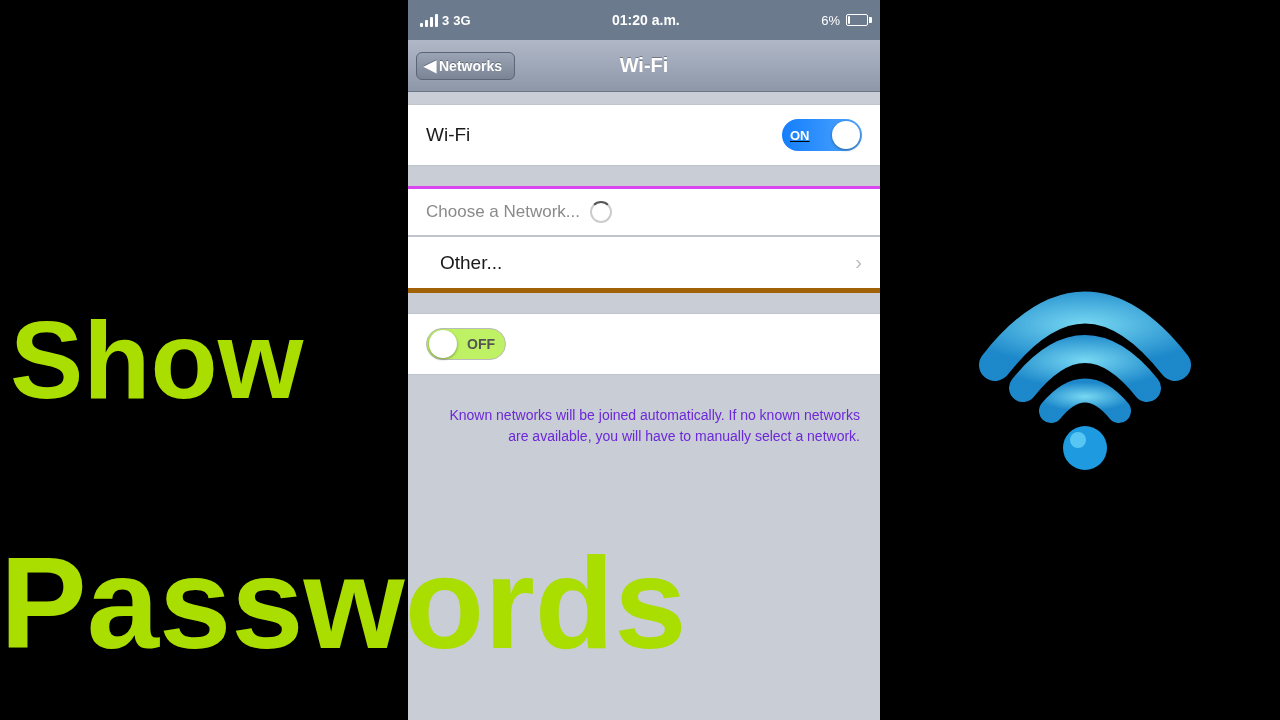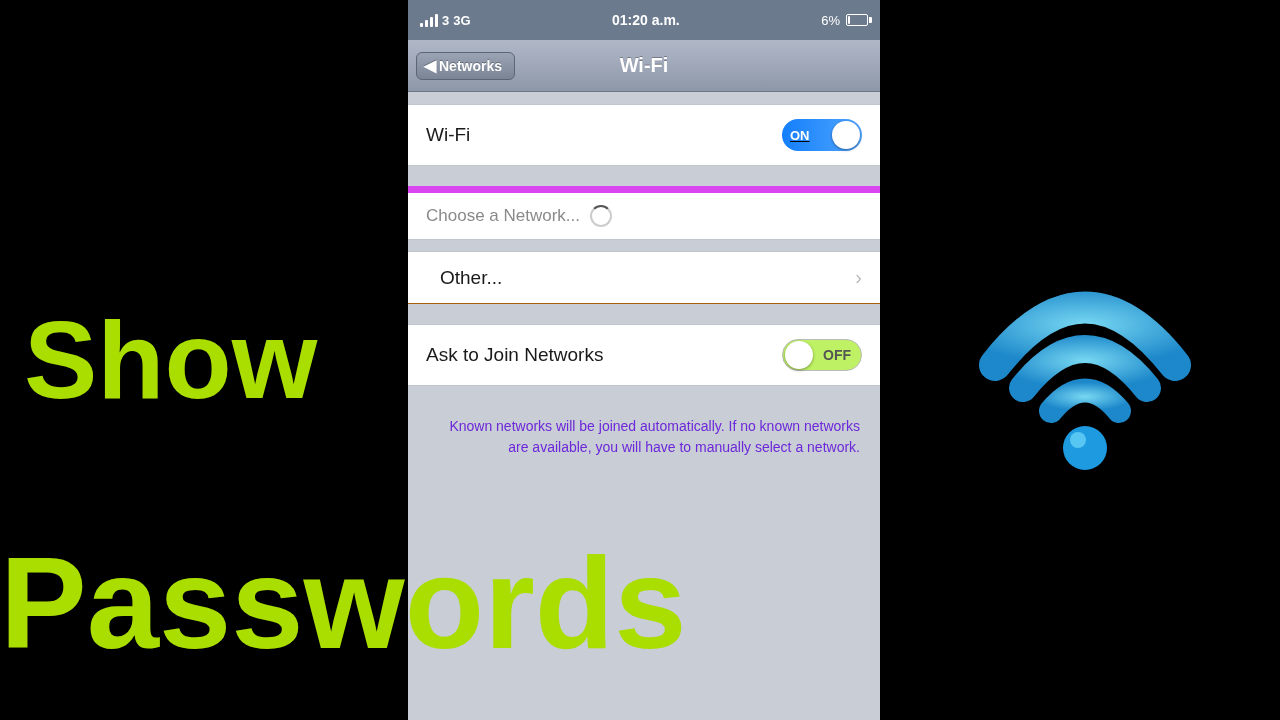--- a/index.html
+++ b/index.html
@@ -16,21 +16,21 @@
     
     .left-text {
       position: absolute;
       left: 0;
       top: 0;
       width: 410px;
       height: 720px;
       display: flex;
       flex-direction: column;
       justify-content: center;
-      padding-left: 24px;
+      padding-left: 10px;
       z-index: 10;
     }
 
     .overlay-word {
       color: #AADD00;
       font-size: 110px;
       font-weight: 900;
       line-height: 1.05;
       font-family: Impact, 'Arial Black', sans-serif;
     }
@@ -373,35 +373,34 @@
     <div class="section">
       <div class="section-row">
         <span class="row-label">Wi-Fi</span>
         <div class="toggle-on-blue">
           <span class="toggle-on-label">ON</span>
           <div class="toggle-knob-on"></div>
         </div>
       </div>
     </div>
 
-    <div style="background:#fff;border-top:7px solid #d946ef;border-bottom:1px solid #c0c5cc;margin-bottom:11px;">
+    <div style="background:#fff;border-top:3px solid #d946ef;border-bottom:1px solid #c0c5cc;margin-bottom:0;">
       <div class="choose-network-row">
         <span class="choose-label">Choose a Network...</span>
         <div class="loading-spinner"></div>
       </div>
     </div>
 
-    <div style="background:#fff;border-top:1px solid #c0c5cc;border-bottom:1px solid #a16207;margin-bottom:20px;display:flex;align-items:center;justify-content:space-between;padding:14px 18px;min-height:52px;">
+    <div style="background:#fff;border-top:1px solid #c0c5cc;border-bottom:5px solid #a16207;margin-bottom:20px;display:flex;align-items:center;justify-content:space-between;padding:14px 18px;min-height:52px;">
       <span style="font-size:19px;color:#1a1a1a;padding-left:14px;">Other...</span>
       <span class="chevron">›</span>
     </div>
 
     <div class="section">
       <div class="section-row">
-        <span class="row-label">Ask to Join Networks</span>
         <div class="toggle-off">
           <div class="toggle-knob-off"></div>
           <span class="toggle-off-label">OFF</span>
         </div>
       </div>
     </div>
 
     <div class="desc-text">Known networks will be joined automatically. If no known networks are available, you will have to manually select a network.</div>
 
   </div>

